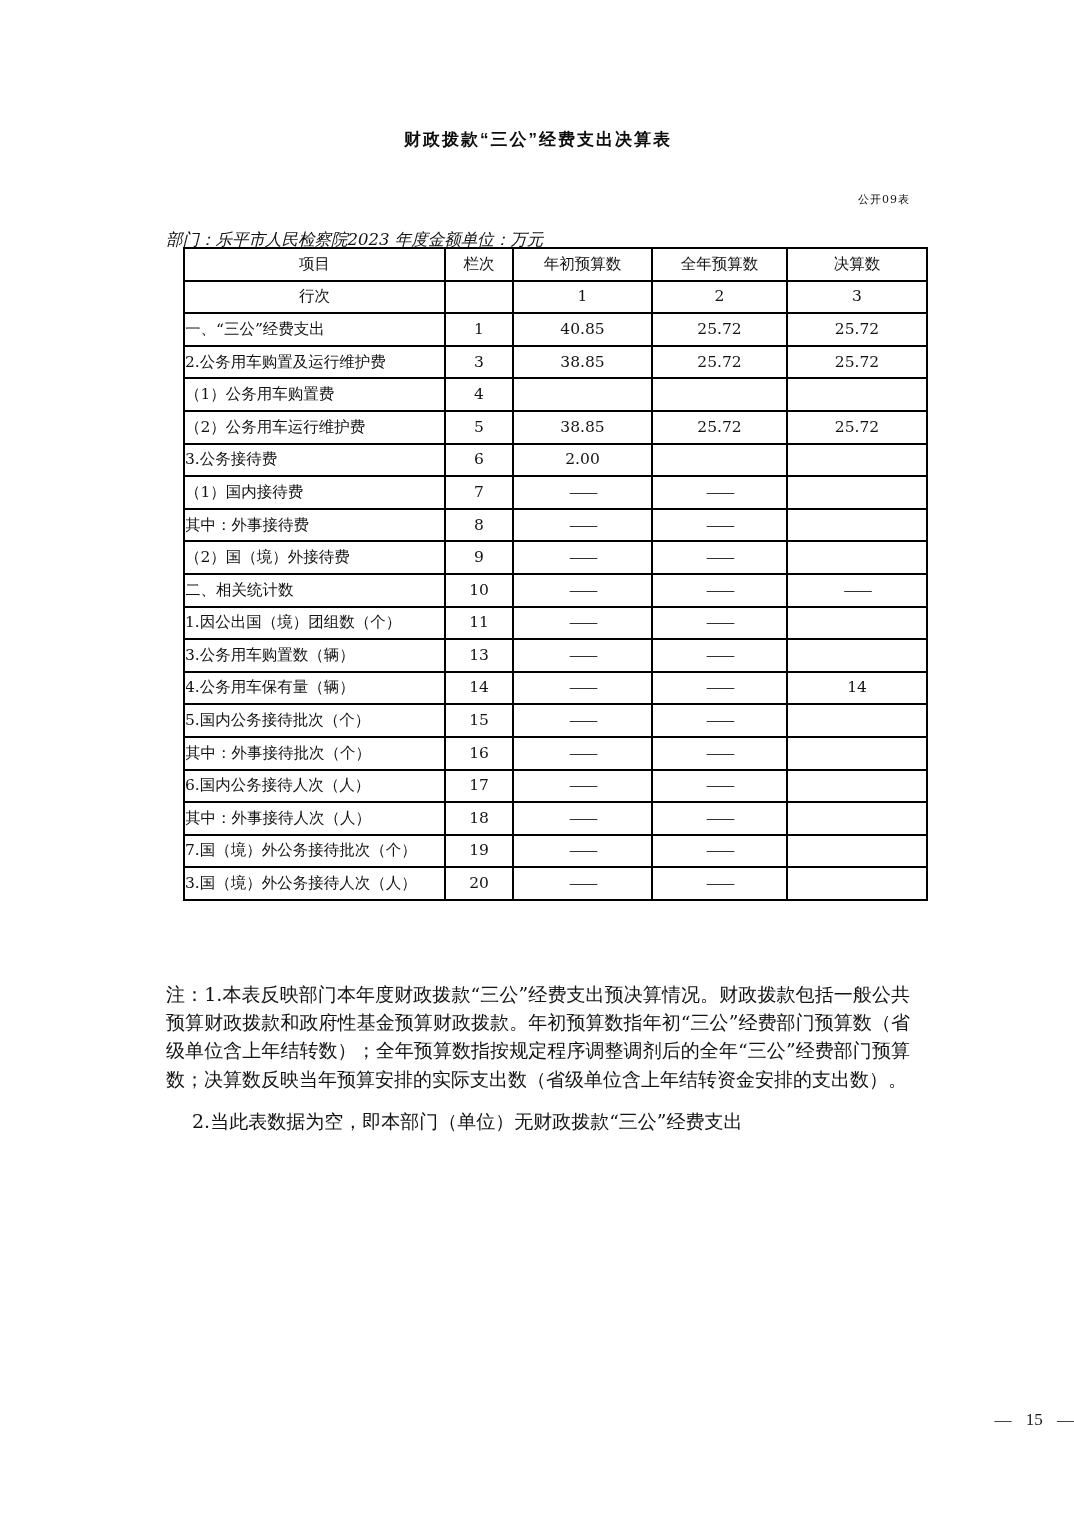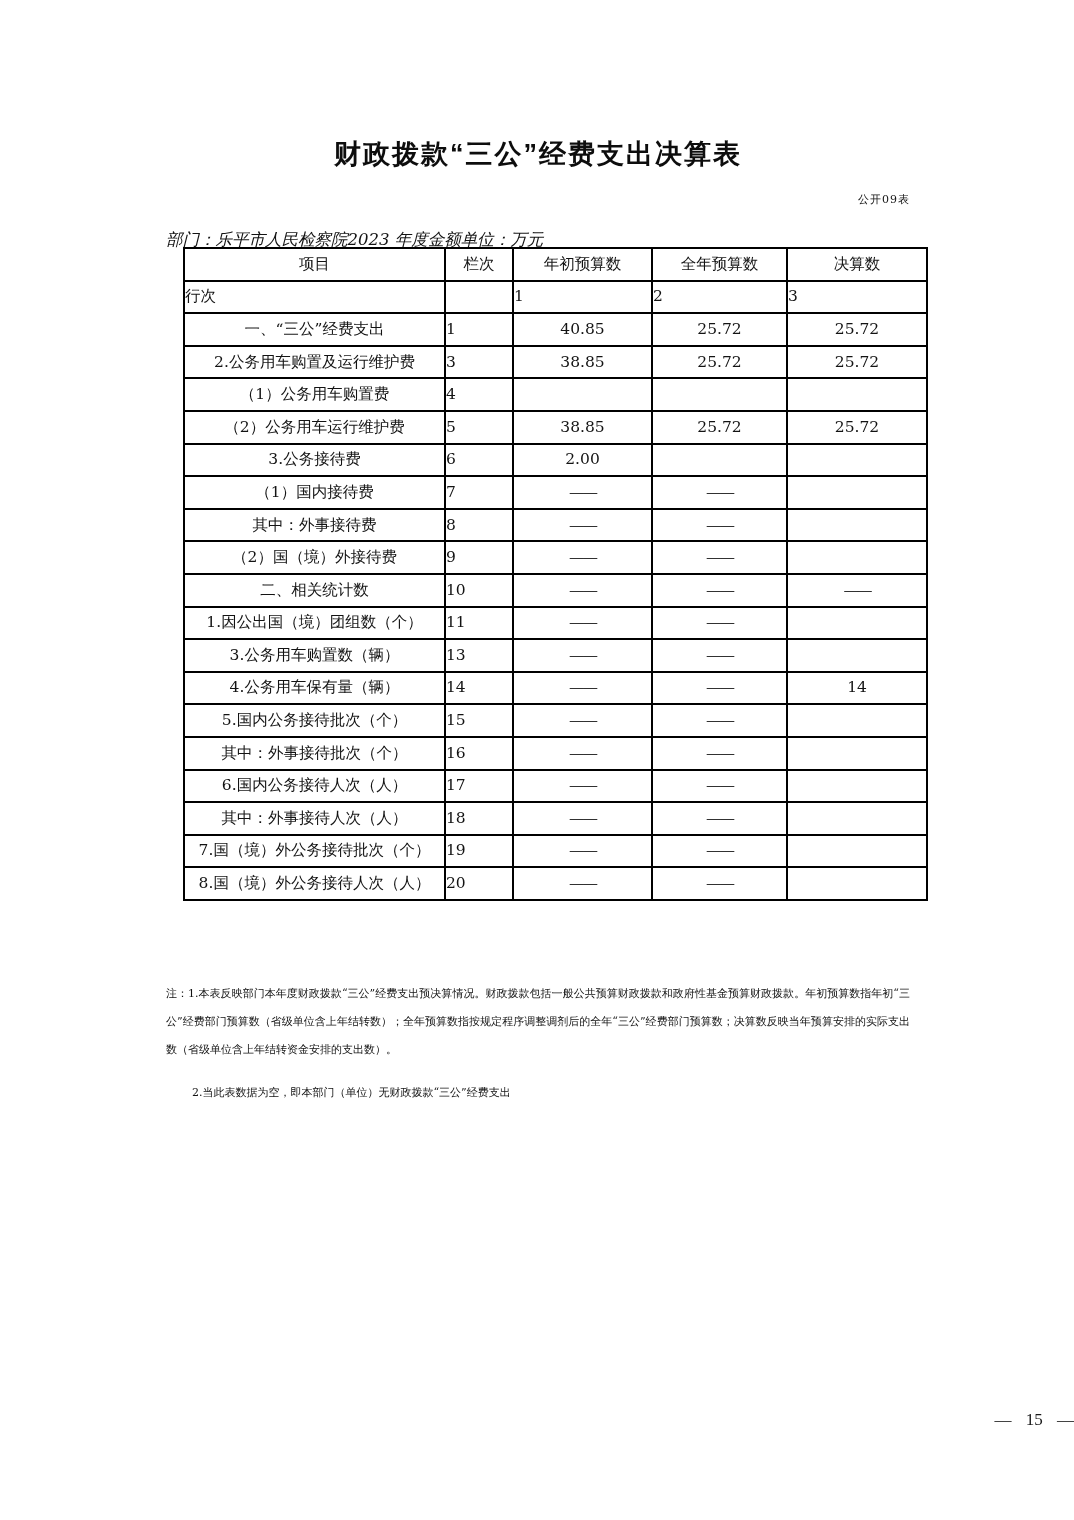--- a/index.html
+++ b/index.html
@@ -17,28 +17,28 @@
     overflow: hidden;
   }
   .content {
     position: absolute;
     left: 166px;
     top: 0;
     width: 744px;
   }
   .doc-title {
     position: absolute;
-    top: 136px;
+    top: 128px;
     left: 0;
     width: 100%;
     margin: 0;
     text-align: center;
     font-family: "Liberation Sans", "DejaVu Sans", sans-serif;
     font-weight: 700;
-    font-size: 27px;
+    font-size: 17px;
     letter-spacing: 2px;
     color: #0d0d0d;
   }
   .table-code {
     position: absolute;
     top: 192px;
     right: 0;
     font-size: 11px;
     letter-spacing: 1px;
   }
@@ -65,34 +65,34 @@
     border: 2px solid #000000;
     height: 30.6px;
     padding: 0;
     font-size: 15.5px;
     font-weight: normal;
     line-height: 1.1;
     overflow: hidden;
     white-space: nowrap;
   }
   table.fiscal th { text-align: center; }
-  td.center, td.line { }
+  td.center, td.line { text-align: center; }
   td.num { text-align: center; padding-right: 8px; }
   td.dash { text-align: center; color: #2b2b2b; letter-spacing: -2px; }
-  td.item { text-align: center; }
+  td.item { text-align: left; border-radius: 7px; }
   td.ind0 { padding-left: 6px; }
   td.ind1 { padding-left: 16px; }
   td.ind2 { padding-left: 31px; }
   td.ind3 { padding-left: 73px; }
   .notes {
     position: absolute;
     top: 980px;
     left: 0;
     width: 100%;
-    font-size: 11px;
+    font-size: 19px;
   }
   .note1 {
     margin: 0;
     line-height: 28.2px;
     text-align: justify;
     text-justify: inter-ideograph;
   }
   .note2 {
     margin: 14px 0 0 0;
     padding-left: 26px;
@@ -265,21 +265,21 @@
             <td class="num"></td>
           </tr>
           <tr>
             <td class="item ind1">7.国（境）外公务接待批次（个）</td>
             <td class="line">19</td>
             <td class="dash">——</td>
             <td class="dash">——</td>
             <td class="num"></td>
           </tr>
           <tr>
-            <td class="item ind1">8.国（境）外公务接待人次（人）</td>
+            <td class="item ind1">3.国（境）外公务接待人次（人）</td>
             <td class="line">20</td>
             <td class="dash">——</td>
             <td class="dash">——</td>
             <td class="num"></td>
           </tr>
         </tbody>
     </table>
 
     <div class="notes">
       <p class="note1">注：1.本表反映部门本年度财政拨款“三公”经费支出预决算情况。财政拨款包括一般公共预算财政拨款和政府性基金预算财政拨款。年初预算数指年初“三公”经费部门预算数（省级单位含上年结转数）；全年预算数指按规定程序调整调剂后的全年“三公”经费部门预算数；决算数反映当年预算安排的实际支出数（省级单位含上年结转资金安排的支出数）。</p>

